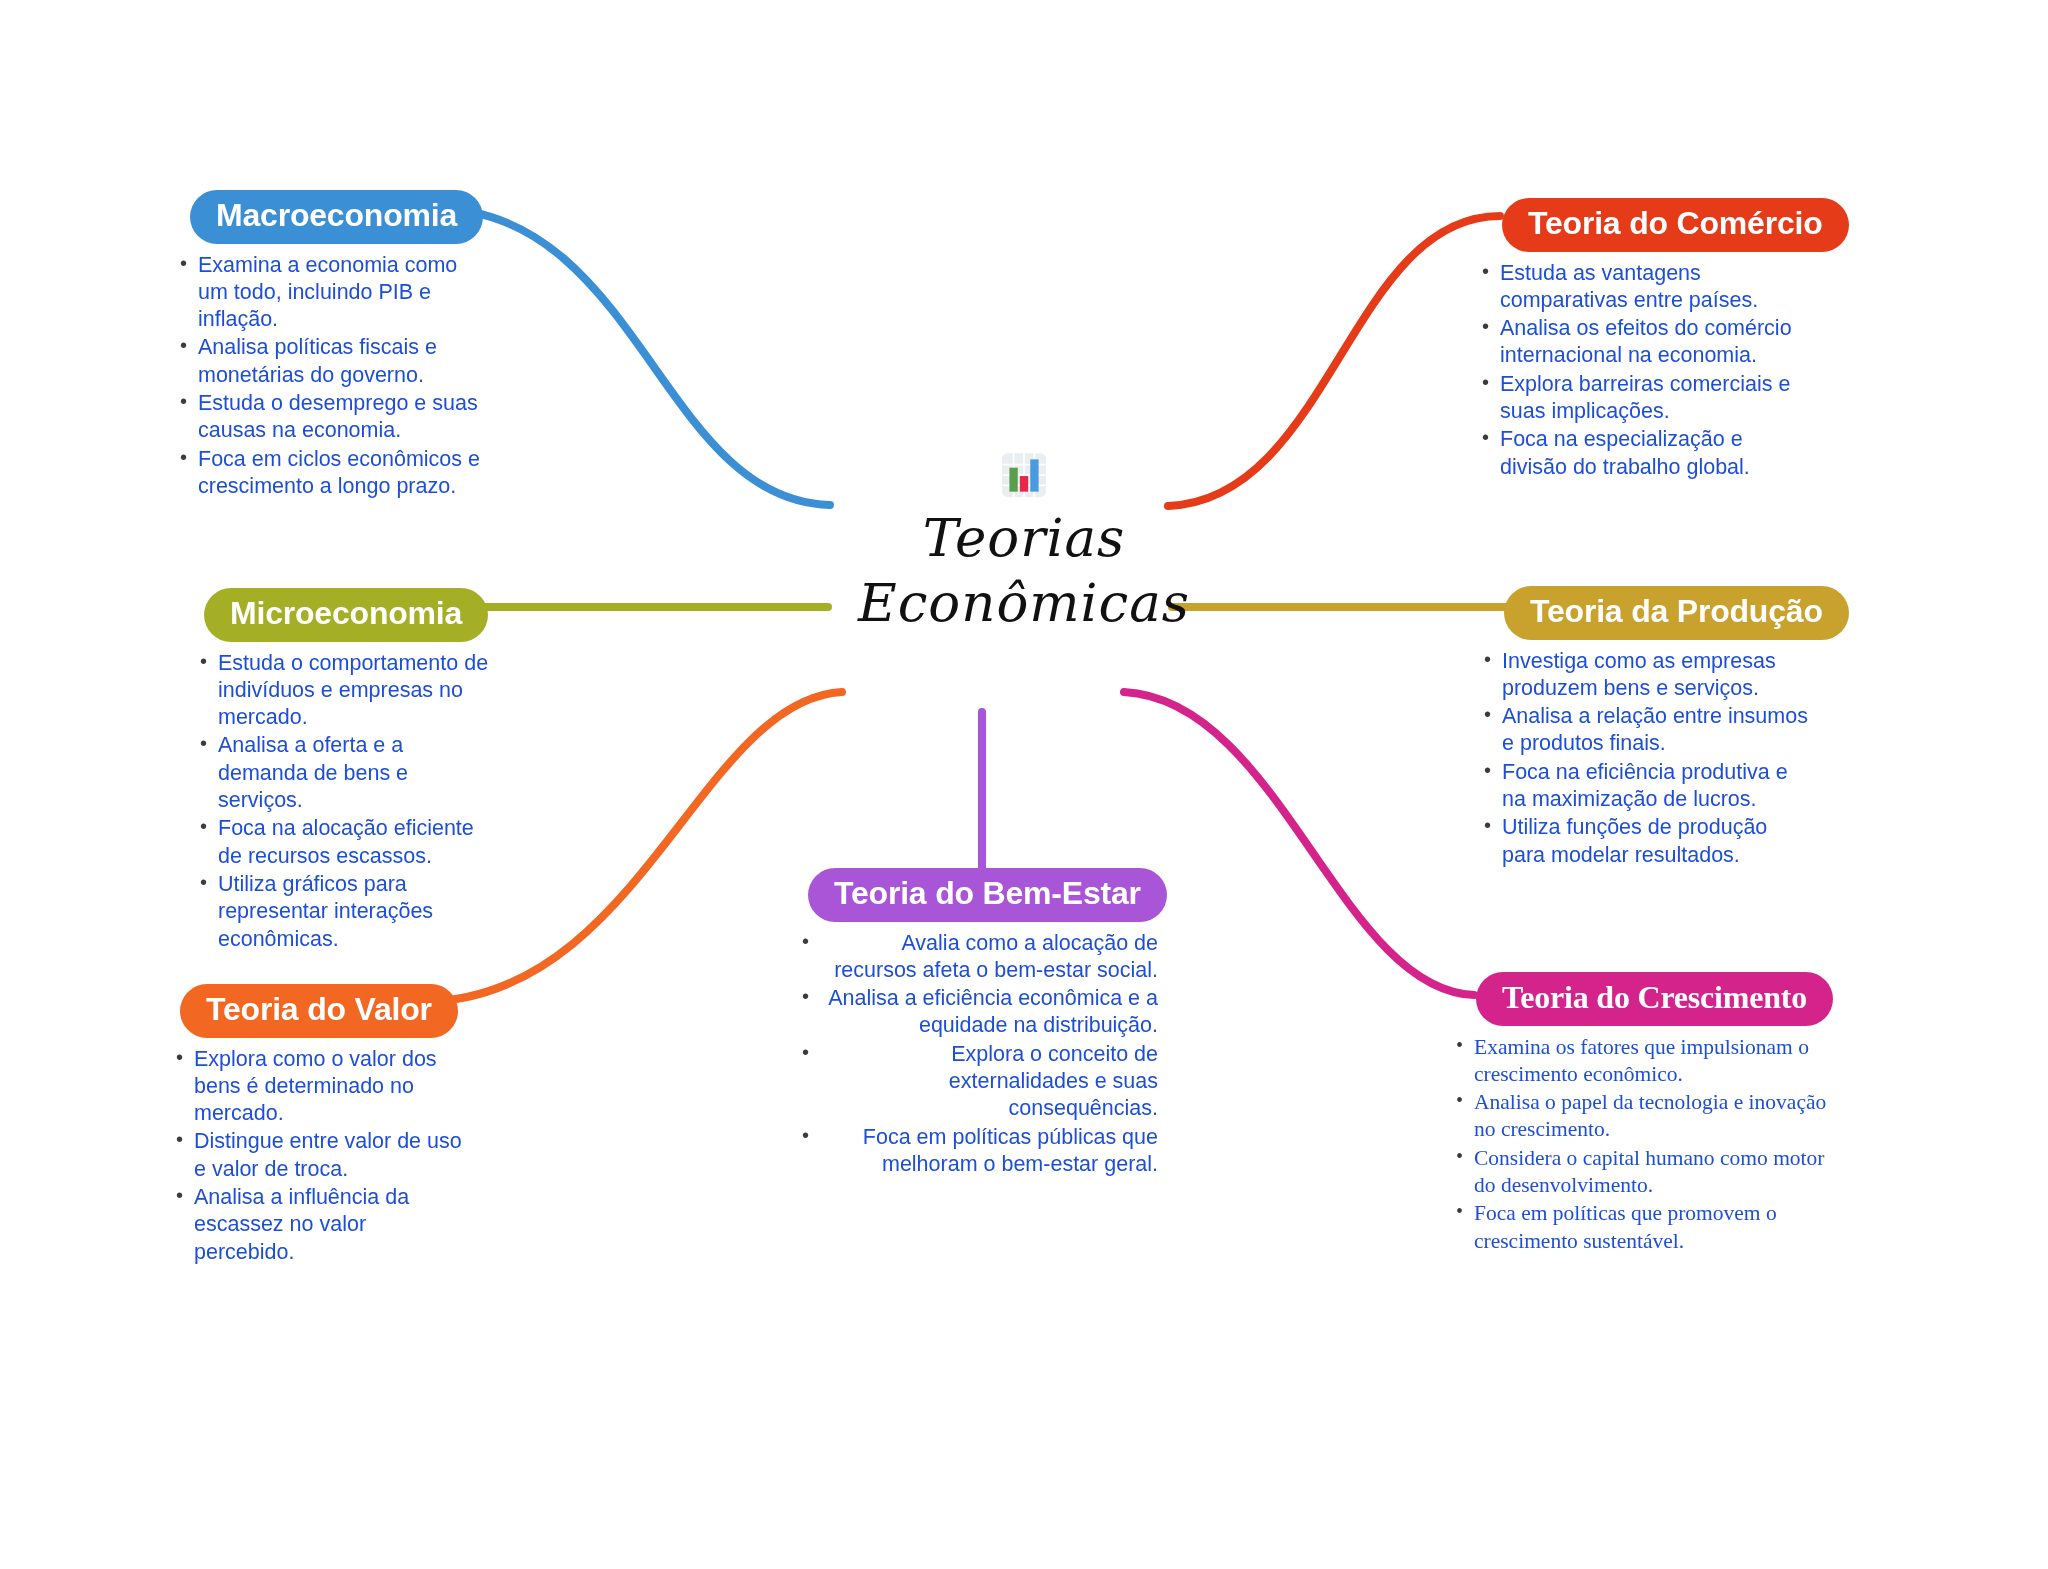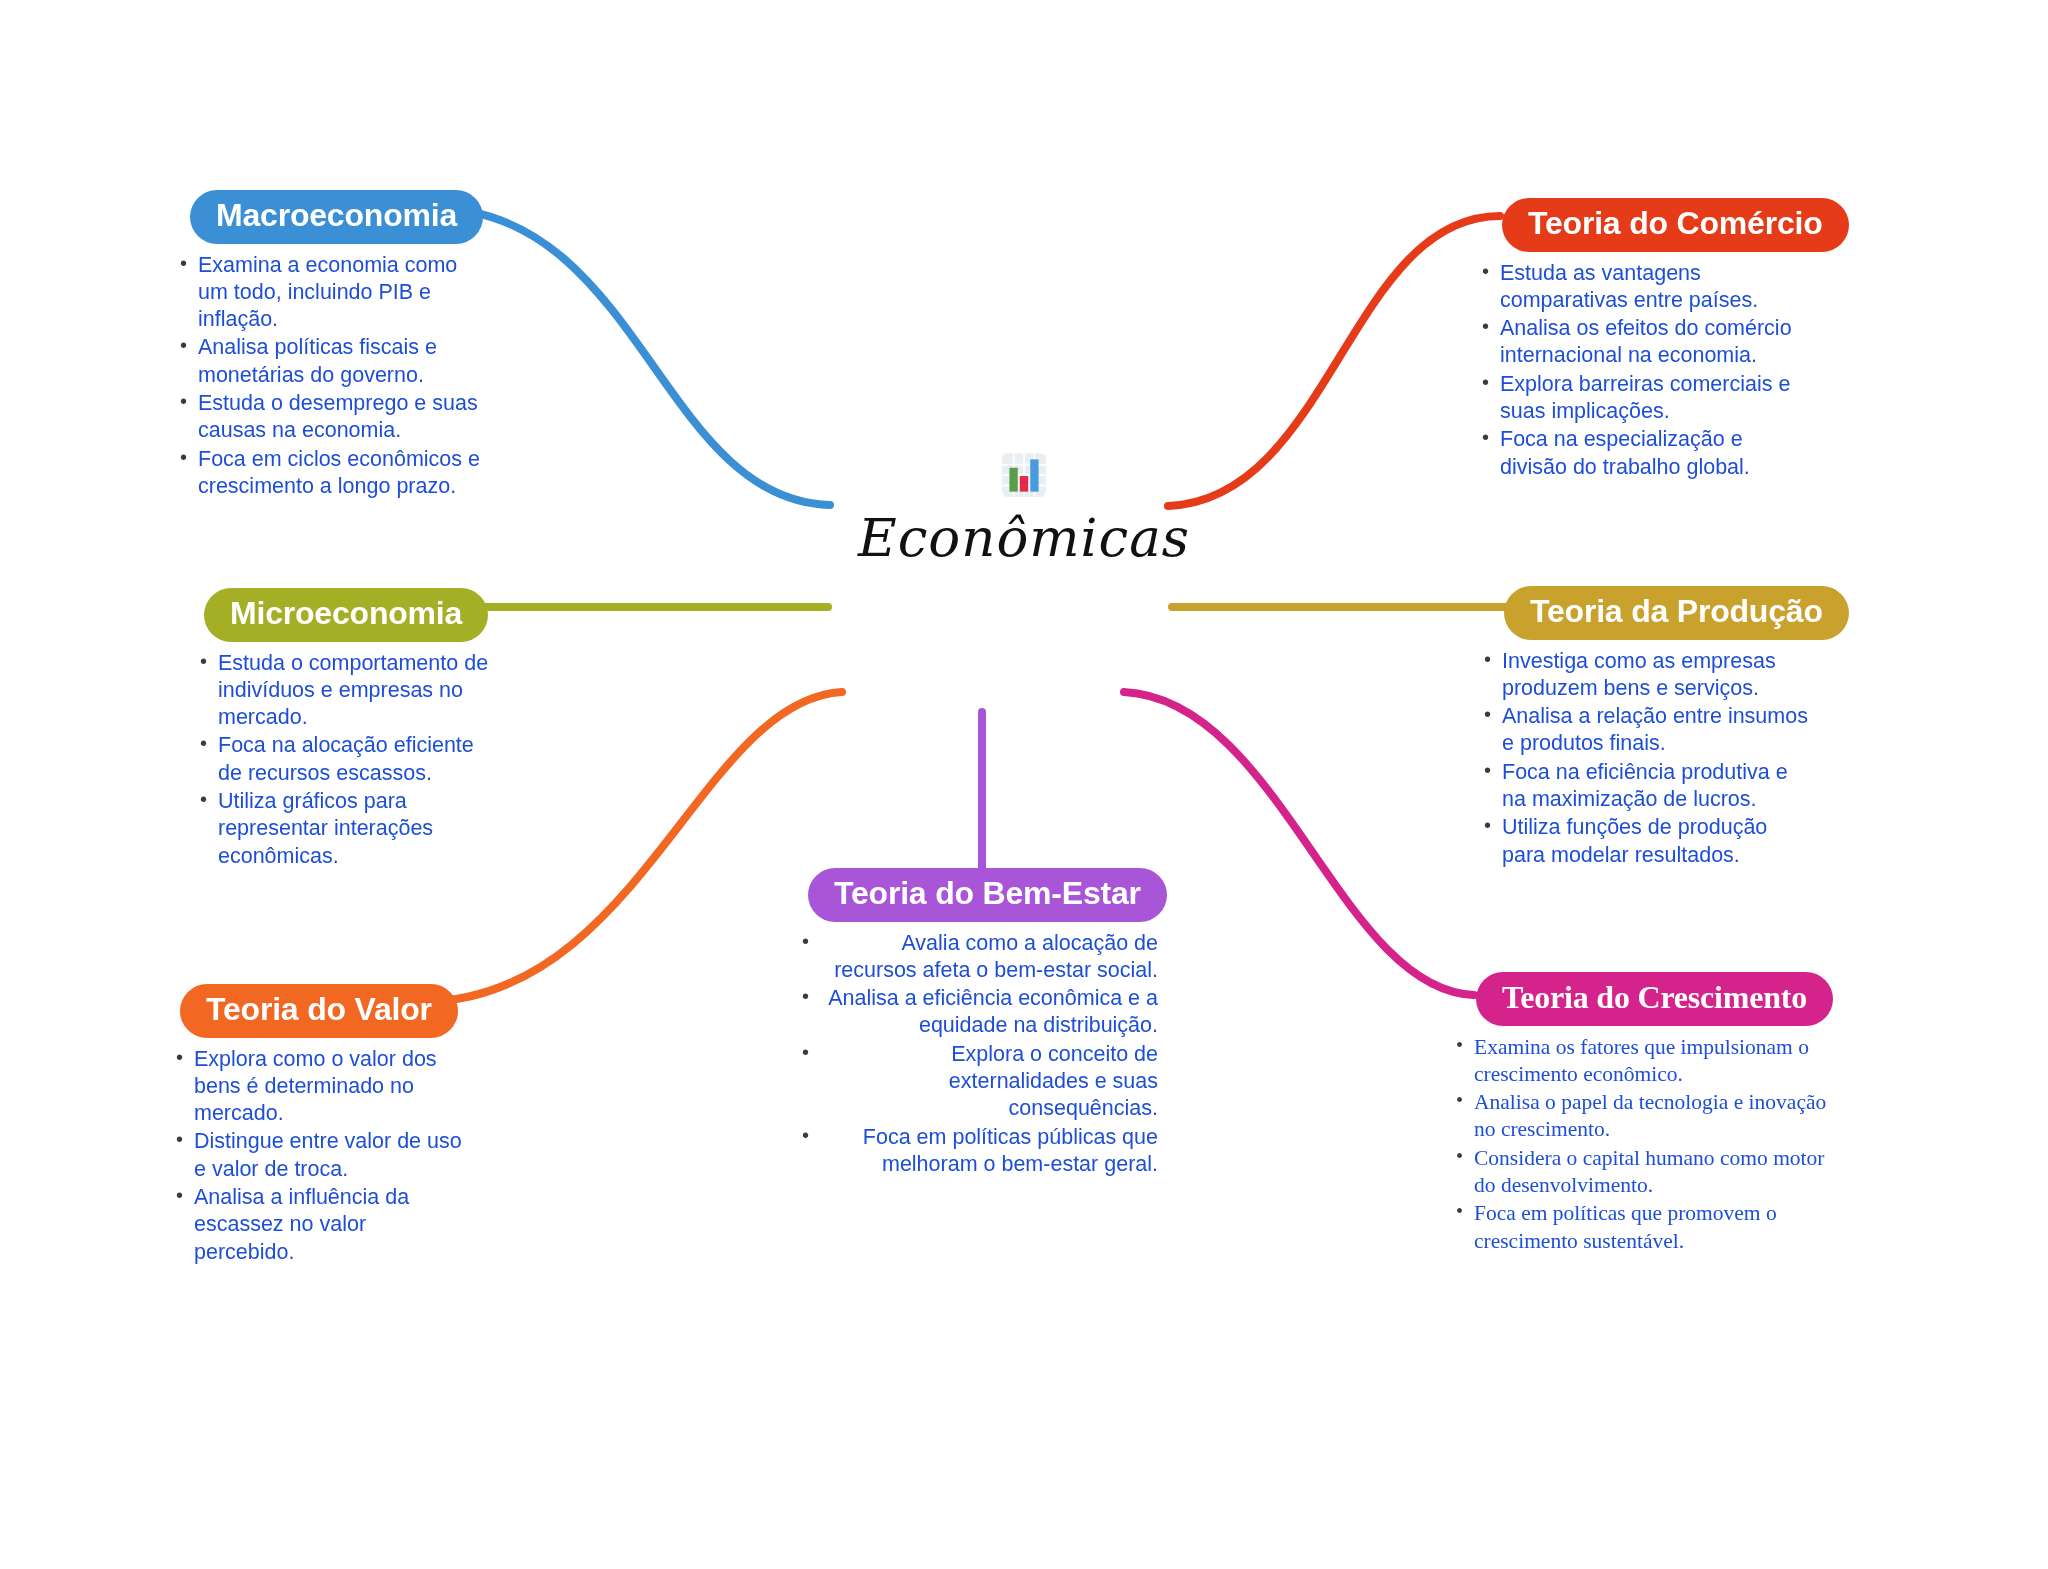--- a/index.html
+++ b/index.html
@@ -118,20 +118,21 @@
         <line x1="3" y1="34" x2="45" y2="34"></line>
         <line x1="14" y1="3" x2="14" y2="45"></line>
         <line x1="24" y1="3" x2="24" y2="45"></line>
         <line x1="34" y1="3" x2="34" y2="45"></line>
       </g>
       <rect x="10" y="17" width="8" height="23" fill="#5a9e4b"></rect>
       <rect x="20" y="25" width="8" height="15" fill="#e6294b"></rect>
       <rect x="30" y="9" width="8" height="31" fill="#4a9ae0"></rect>
     </svg>
     <div id="center-title">
+      <div>Teorias</div>
       <div>Econômicas</div>
     </div>
   </div>
 
   <div class="branch" id="b-macro">
     <div class="pill" style="background: rgb(59, 143, 212);">Macroeconomia</div>
     <ul class="bullets">
       <li>Examina a economia como um todo, incluindo PIB e inflação.</li>
       <li>Analisa políticas fiscais e monetárias do governo.</li>
       <li>Estuda o desemprego e suas causas na economia.</li>
@@ -146,20 +147,21 @@
       <li>Analisa os efeitos do comércio internacional na economia.</li>
       <li>Explora barreiras comerciais e suas implicações.</li>
       <li>Foca na especialização e divisão do trabalho global.</li>
     </ul>
   </div>
 
   <div class="branch" id="b-micro">
     <div class="pill" style="background: rgb(165, 175, 38);">Microeconomia</div>
     <ul class="bullets">
       <li>Estuda o comportamento de indivíduos e empresas no mercado.</li>
+      <li>Analisa a oferta e a demanda de bens e serviços.</li>
       <li>Foca na alocação eficiente de recursos escassos.</li>
       <li>Utiliza gráficos para representar interações econômicas.</li>
     </ul>
   </div>
 
   <div class="branch" id="b-producao">
     <div class="pill" style="background: rgb(201, 162, 46);">Teoria da Produção</div>
     <ul class="bullets">
       <li>Investiga como as empresas produzem bens e serviços.</li>
       <li>Analisa a relação entre insumos e produtos finais.</li>

